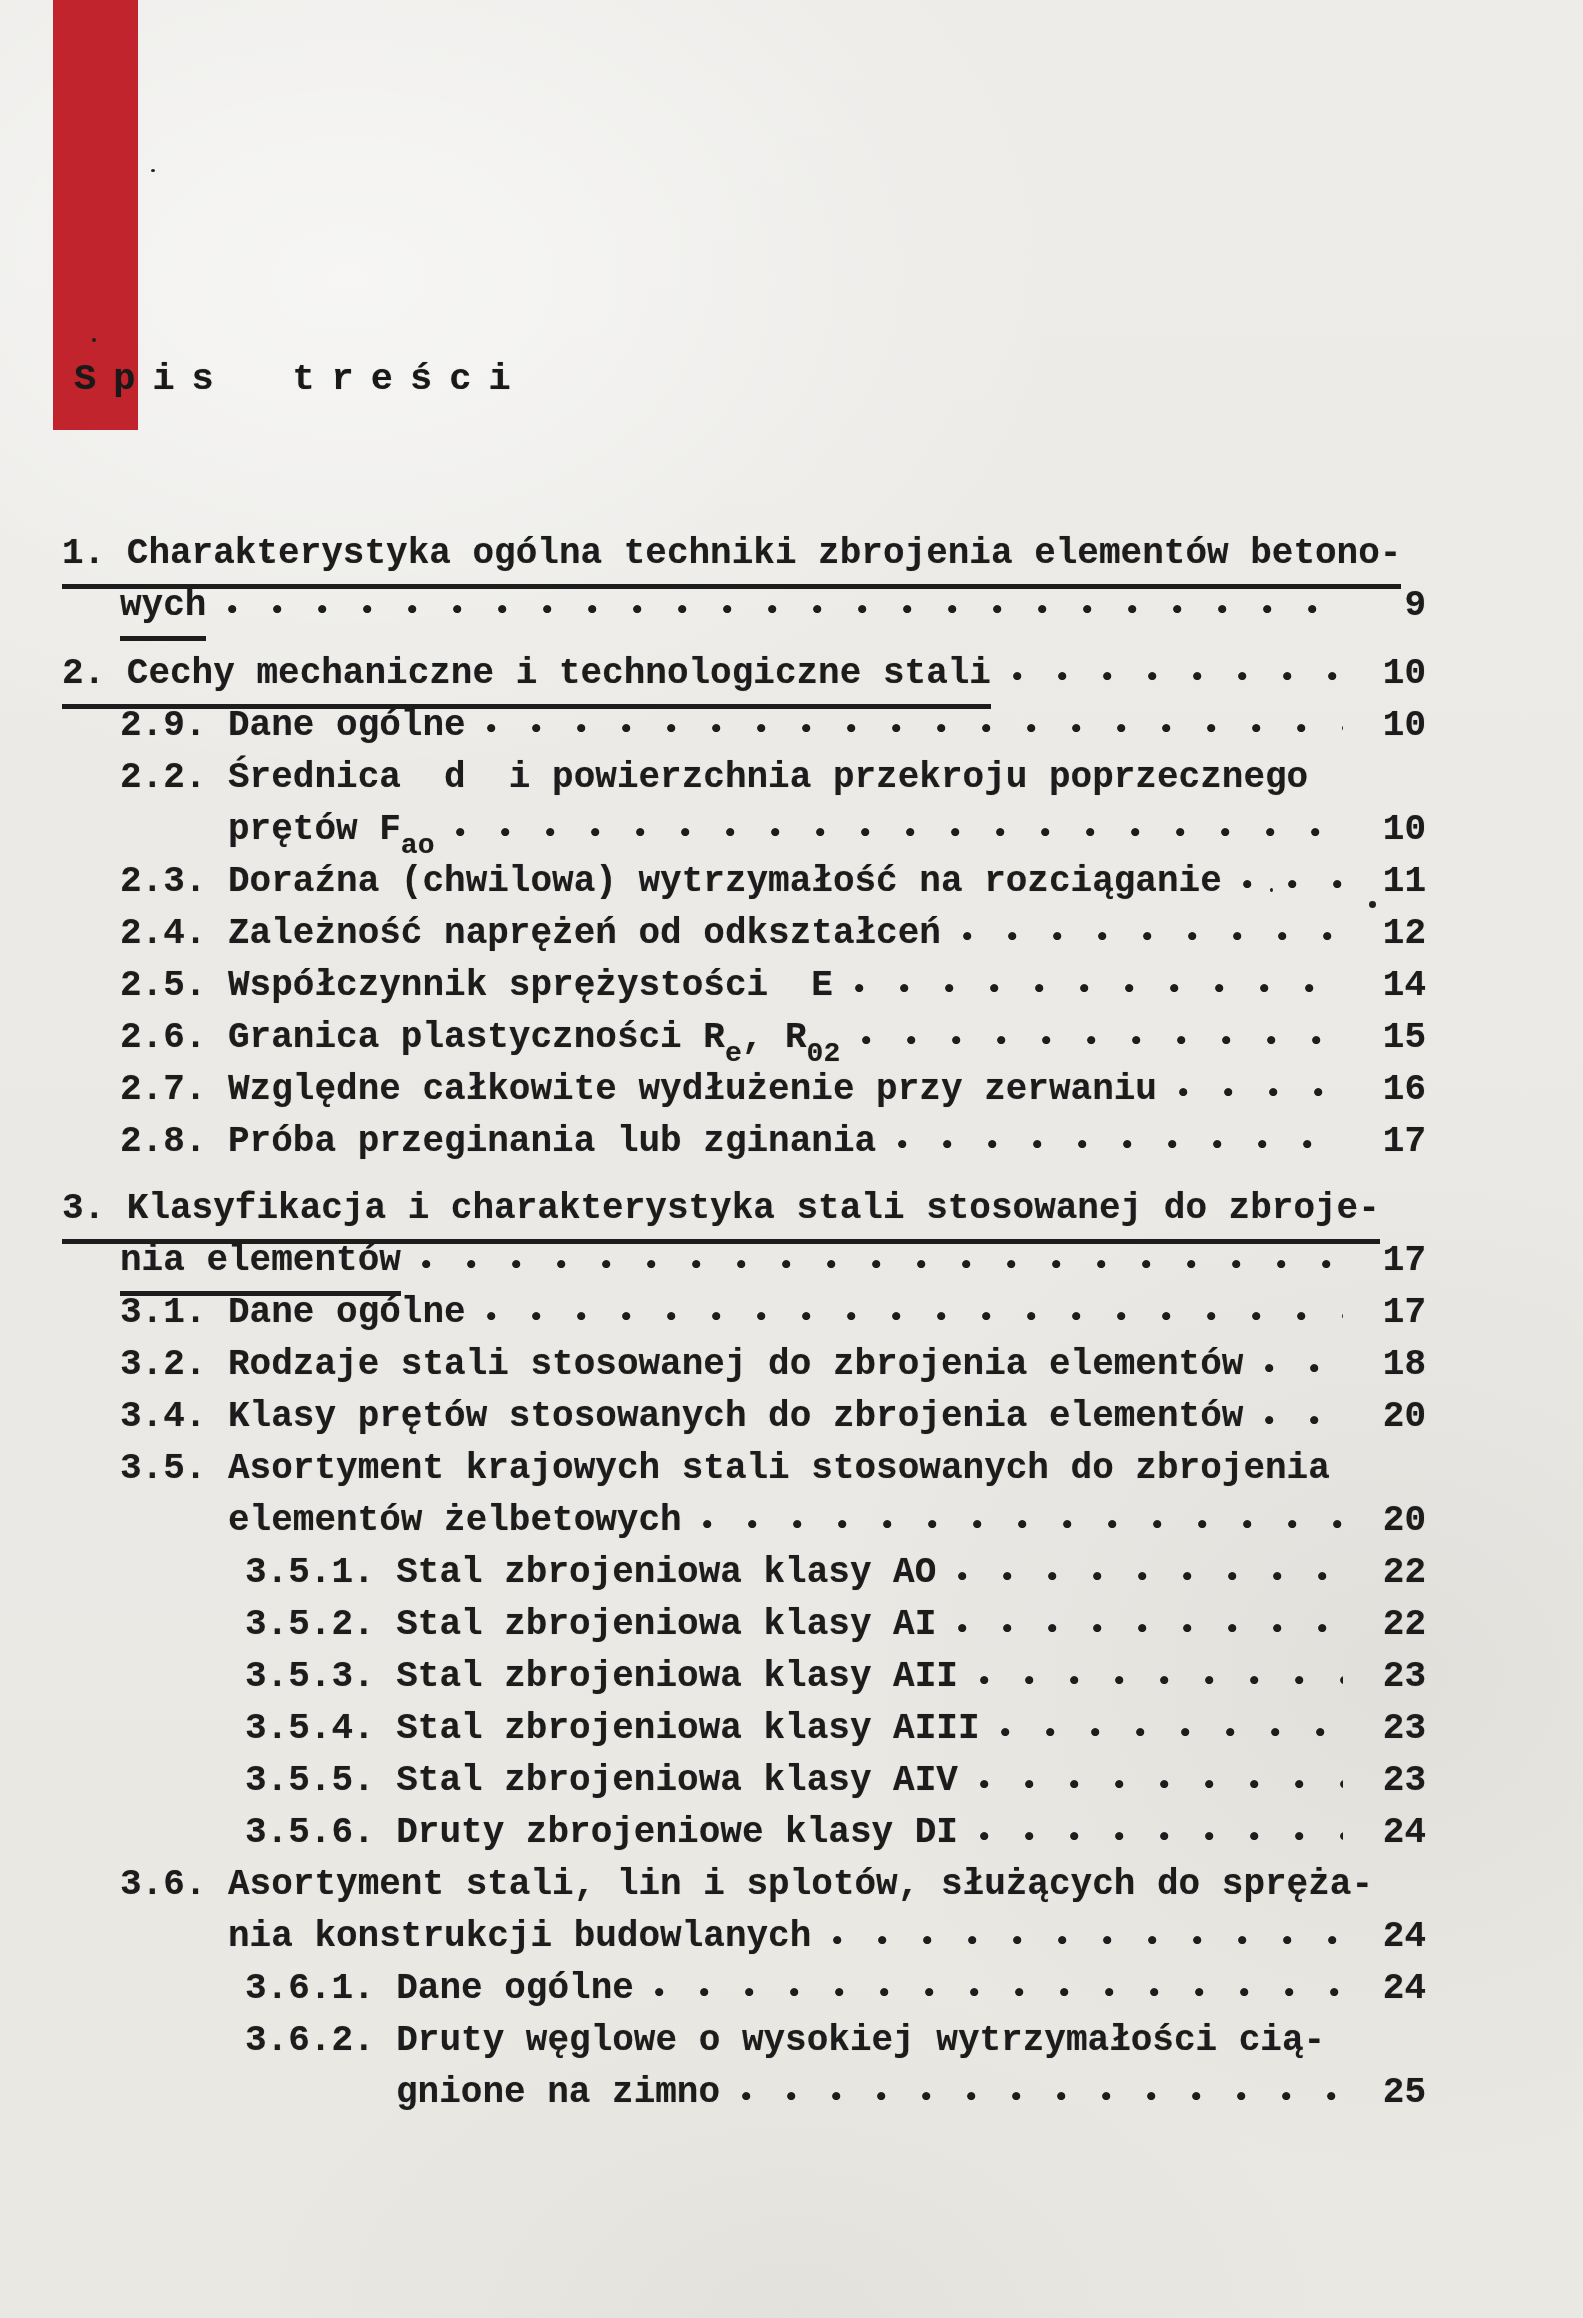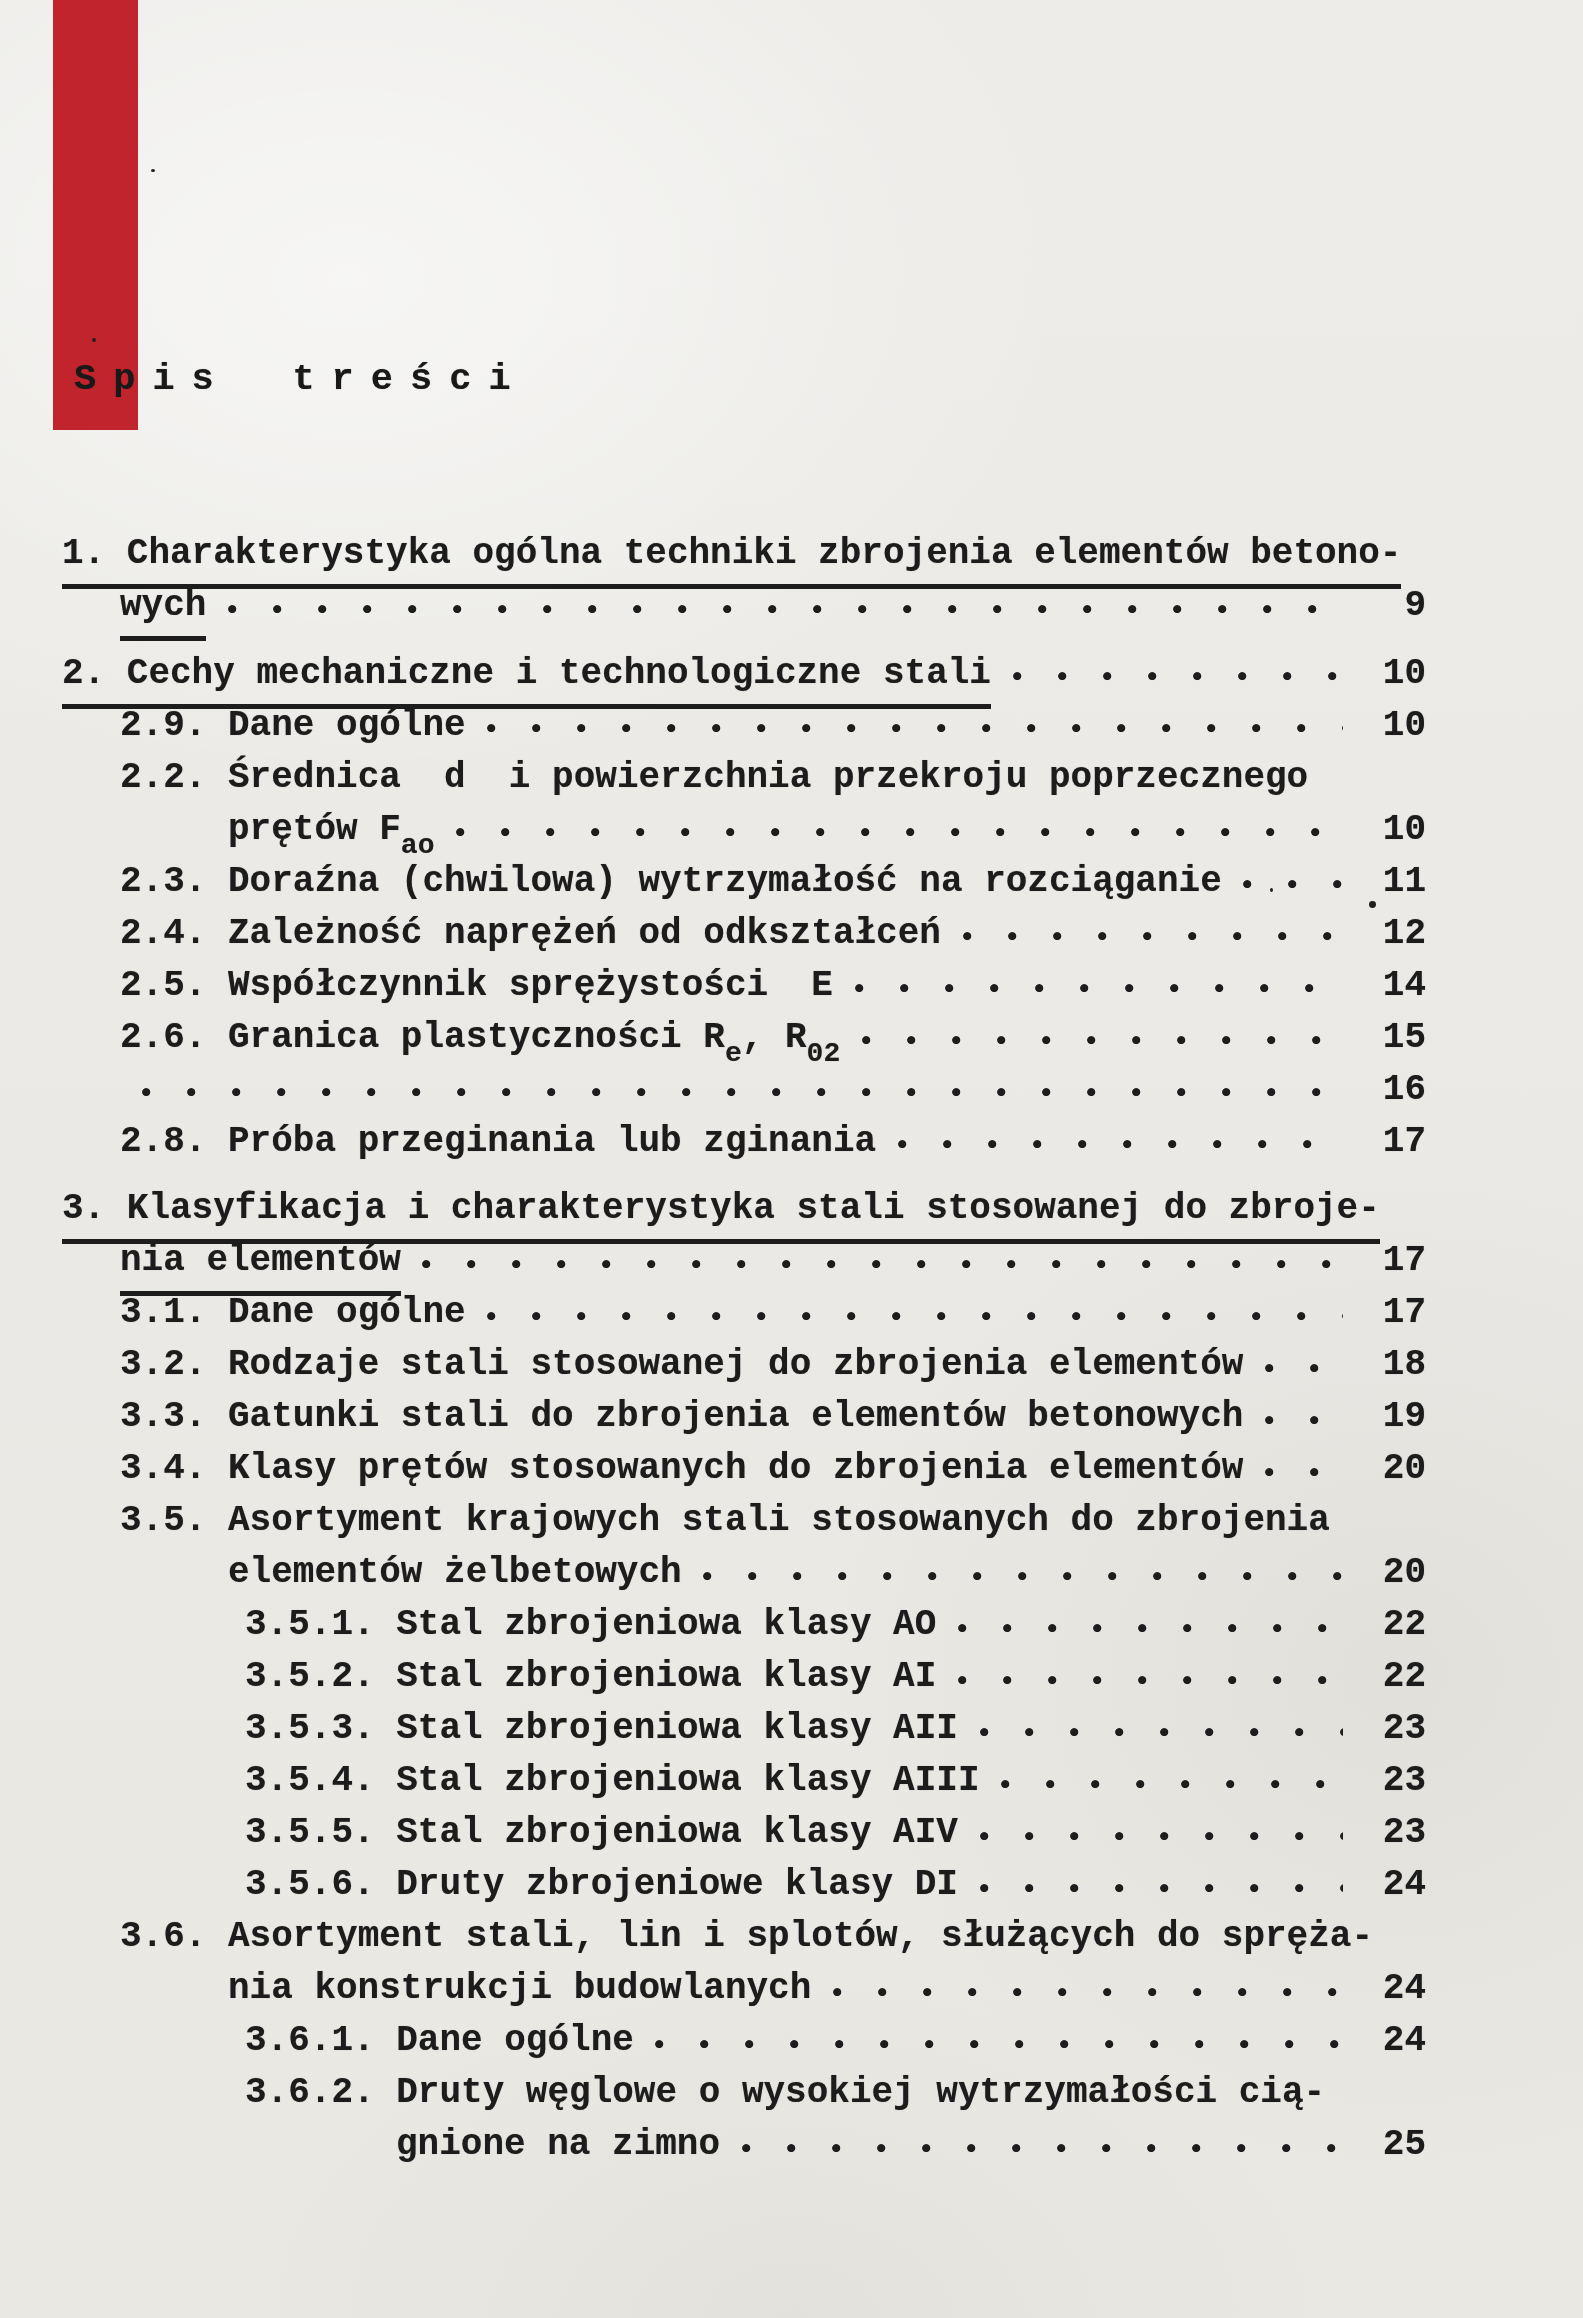--- a/index.html
+++ b/index.html
@@ -133,20 +133,21 @@
     <span class="txt">2.5. Współczynnik sprężystości  E</span>
     <span class="leader"></span>
     <span class="pg">14</span>
   </div>
       <div class="row item">
     <span class="txt"><span>2.6. Granica plastyczności R</span><span class="sub">e</span><span>, R</span><span class="sub">02</span></span>
     <span class="leader"></span>
     <span class="pg">15</span>
   </div>
       <div class="row item">
+    <span class="txt">2.7. Względne całkowite wydłużenie przy zerwaniu</span>
     <span class="leader"></span>
     <span class="pg">16</span>
   </div>
       <div class="row item">
     <span class="txt">2.8. Próba przeginania lub zginania</span>
     <span class="leader"></span>
     <span class="pg">17</span>
   </div>
       <div class="row chapter gap">
     <span class="txt u">3. Klasyfikacja i charakterystyka stali stosowanej do zbroje-</span>
@@ -159,25 +160,20 @@
   </div>
       <div class="row item">
     <span class="txt">3.1. Dane ogólne</span>
     <span class="leader"></span>
     <span class="pg">17</span>
   </div>
       <div class="row item">
     <span class="txt">3.2. Rodzaje stali stosowanej do zbrojenia elementów</span>
     <span class="leader"></span>
     <span class="pg">18</span>
-  </div>
-      <div class="row item">
-    <span class="txt">3.3. Gatunki stali do zbrojenia elementów betonowych</span>
-    <span class="leader"></span>
-    <span class="pg">19</span>
   </div>
       <div class="row item">
     <span class="txt">3.4. Klasy prętów stosowanych do zbrojenia elementów</span>
     <span class="leader"></span>
     <span class="pg">20</span>
   </div>
       <div class="row item">
     <span class="txt">3.5. Asortyment krajowych stali stosowanych do zbrojenia</span>
 
   </div>

